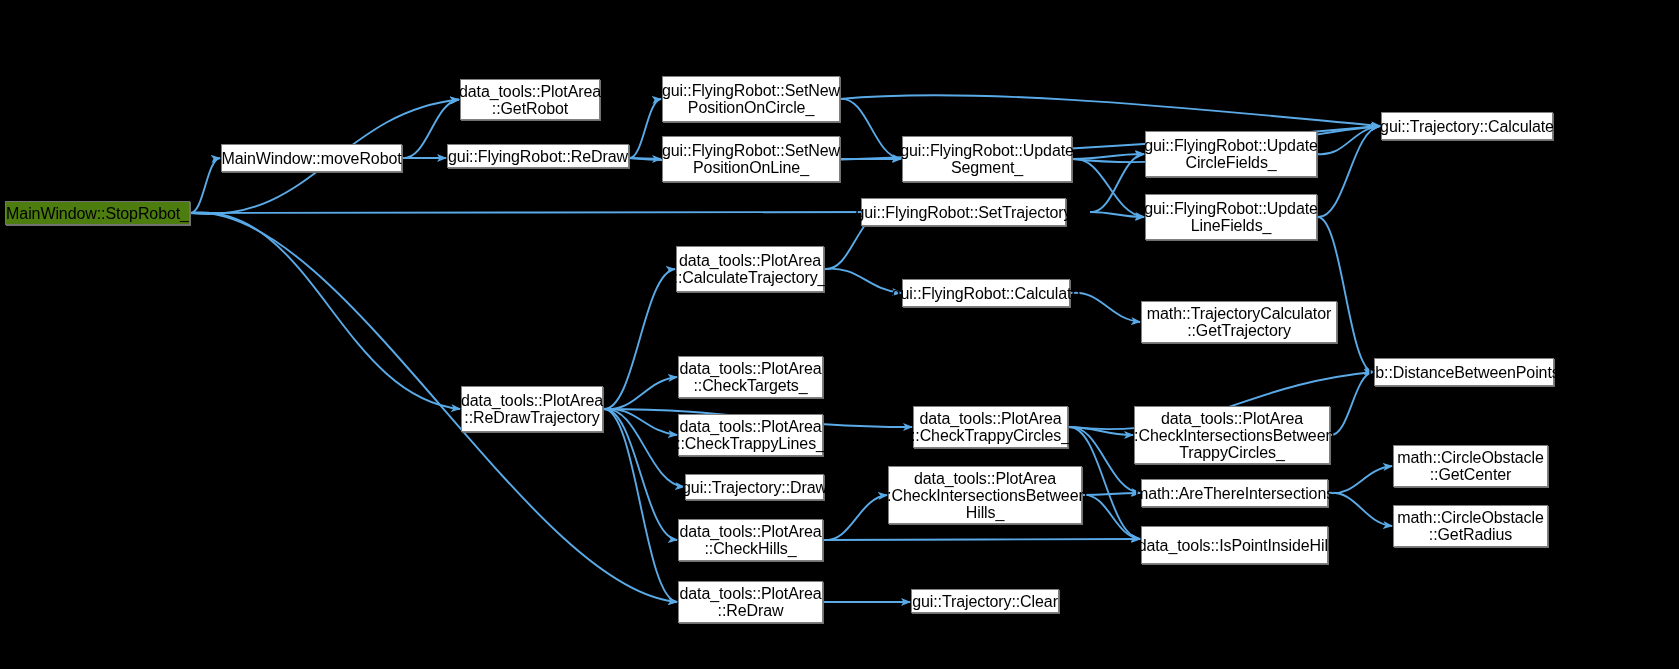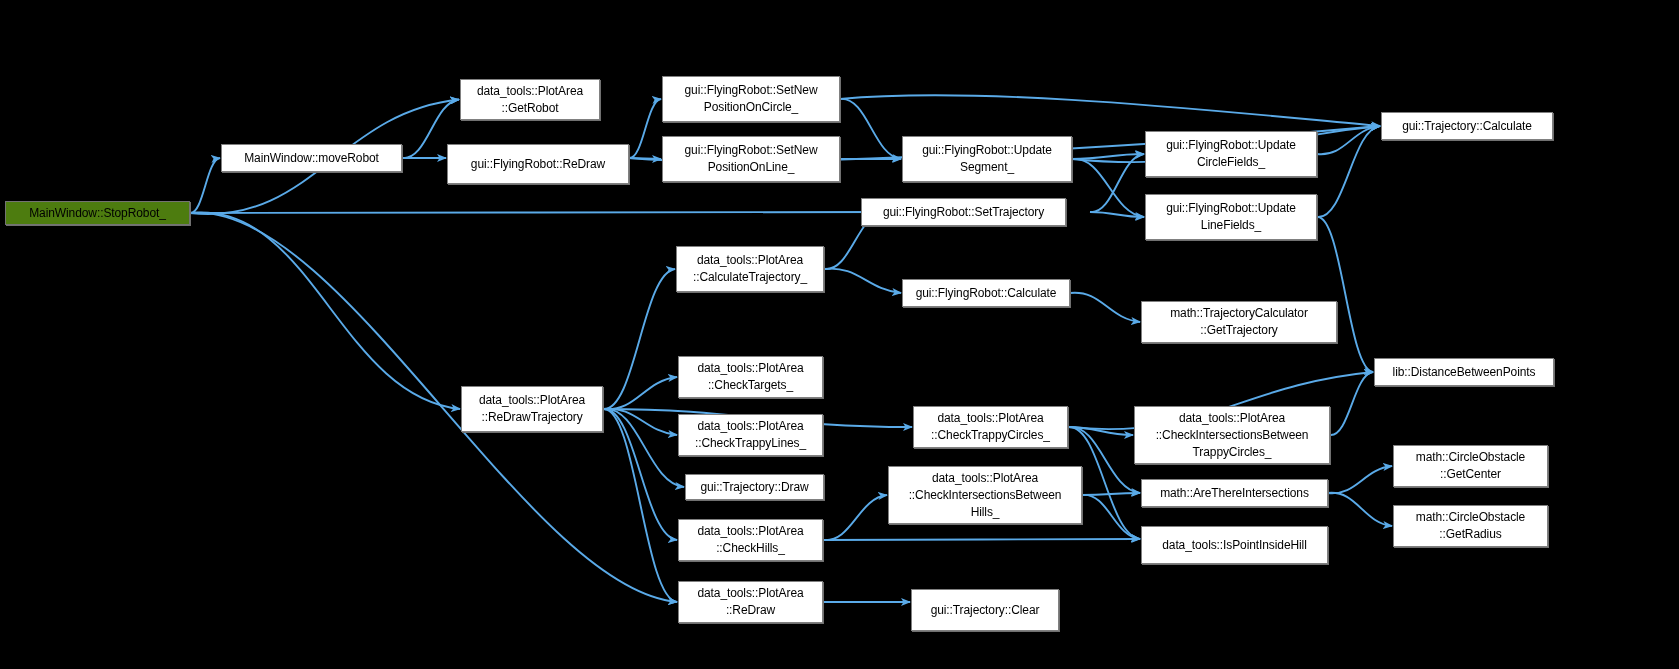--- a/index.html
+++ b/index.html
@@ -16,21 +16,21 @@
     position:absolute;
     box-sizing:border-box;
     background:#ffffff;
     border:1px solid #808080;
     box-shadow:1px 1px 0 0 #707070;
     color:#000;
     display:flex;
     align-items:center;
     justify-content:center;
     text-align:center;
-    font-size:12px;
+    font-size:16px;
     line-height:17px;
     letter-spacing:-0.1px;
     white-space:pre-line;
     padding:0 4px;
     z-index:2;
   }
   .node.root{
     background:#4d7c0f;
     border:1px solid #737373;
   }
@@ -89,21 +89,21 @@
         <path d="M1328,493 C1356.8,496.072 1363.2,469.072 1392,466" fill="none" stroke="#5aaae8" stroke-width="1.9" marker-end="url(#arw)"></path>
         <path d="M1328,493 C1356.8,489.928 1363.2,522.928 1392,526" fill="none" stroke="#5aaae8" stroke-width="1.9" marker-end="url(#arw)"></path>
         <path d="M823,602 C862.15,602 870.85,602 910,602" fill="none" stroke="#5aaae8" stroke-width="1.9" marker-end="url(#arw)"></path>
       </g>
   </svg>
   <div id="node-layer">
       <div class="node root" style="left: 5px; top: 201px; width: 185px; height: 24px;">MainWindow::StopRobot_</div>
       <div class="node" style="left: 221px; top: 144px; width: 181px; height: 28px;">MainWindow::moveRobot</div>
       <div class="node" style="left: 460px; top: 79px; width: 140px; height: 41px;">data_tools::PlotArea
 ::GetRobot</div>
-      <div class="node" style="left: 447px; top: 144px; width: 182px; height: 40px;">gui::FlyingRobot::ReDraw</div>
+      <div class="node" style="left: 447px; top: 144px; width: 182px; height: 24px;">gui::FlyingRobot::ReDraw</div>
       <div class="node" style="left: 662px; top: 76px; width: 178px; height: 46px;">gui::FlyingRobot::SetNew
 PositionOnCircle_</div>
       <div class="node" style="left: 662px; top: 136px; width: 178px; height: 46px;">gui::FlyingRobot::SetNew
 PositionOnLine_</div>
       <div class="node" style="left: 902px; top: 136px; width: 170px; height: 46px;">gui::FlyingRobot::Update
 Segment_</div>
       <div class="node" style="left: 861px; top: 198px; width: 205px; height: 28px;">gui::FlyingRobot::SetTrajectory</div>
       <div class="node" style="left: 1145px; top: 131px; width: 172px; height: 46px;">gui::FlyingRobot::Update
 CircleFields_</div>
       <div class="node" style="left: 1145px; top: 194px; width: 172px; height: 46px;">gui::FlyingRobot::Update
@@ -118,21 +118,21 @@
 ::ReDrawTrajectory</div>
       <div class="node" style="left: 678px; top: 356px; width: 145px; height: 42px;">data_tools::PlotArea
 ::CheckTargets_</div>
       <div class="node" style="left: 678px; top: 414px; width: 145px; height: 42px;">data_tools::PlotArea
 ::CheckTrappyLines_</div>
       <div class="node" style="left: 685px; top: 474px; width: 139px; height: 26px;">gui::Trajectory::Draw</div>
       <div class="node" style="left: 678px; top: 519px; width: 145px; height: 42px;">data_tools::PlotArea
 ::CheckHills_</div>
       <div class="node" style="left: 678px; top: 581px; width: 145px; height: 42px;">data_tools::PlotArea
 ::ReDraw</div>
-      <div class="node" style="left: 911px; top: 589px; width: 148px; height: 42px;">gui::Trajectory::Clear</div>
+      <div class="node" style="left: 911px; top: 589px; width: 148px; height: 24px;">gui::Trajectory::Clear</div>
       <div class="node" style="left: 913px; top: 406px; width: 155px; height: 42px;">data_tools::PlotArea
 ::CheckTrappyCircles_</div>
       <div class="node" style="left: 888px; top: 466px; width: 194px; height: 58px;">data_tools::PlotArea
 ::CheckIntersectionsBetween
 Hills_</div>
       <div class="node" style="left: 1134px; top: 406px; width: 196px; height: 58px;">data_tools::PlotArea
 ::CheckIntersectionsBetween
 TrappyCircles_</div>
       <div class="node" style="left: 1141px; top: 479px; width: 187px; height: 28px;">math::AreThereIntersections</div>
       <div class="node" style="left: 1141px; top: 526px; width: 187px; height: 38px;">data_tools::IsPointInsideHill</div>

